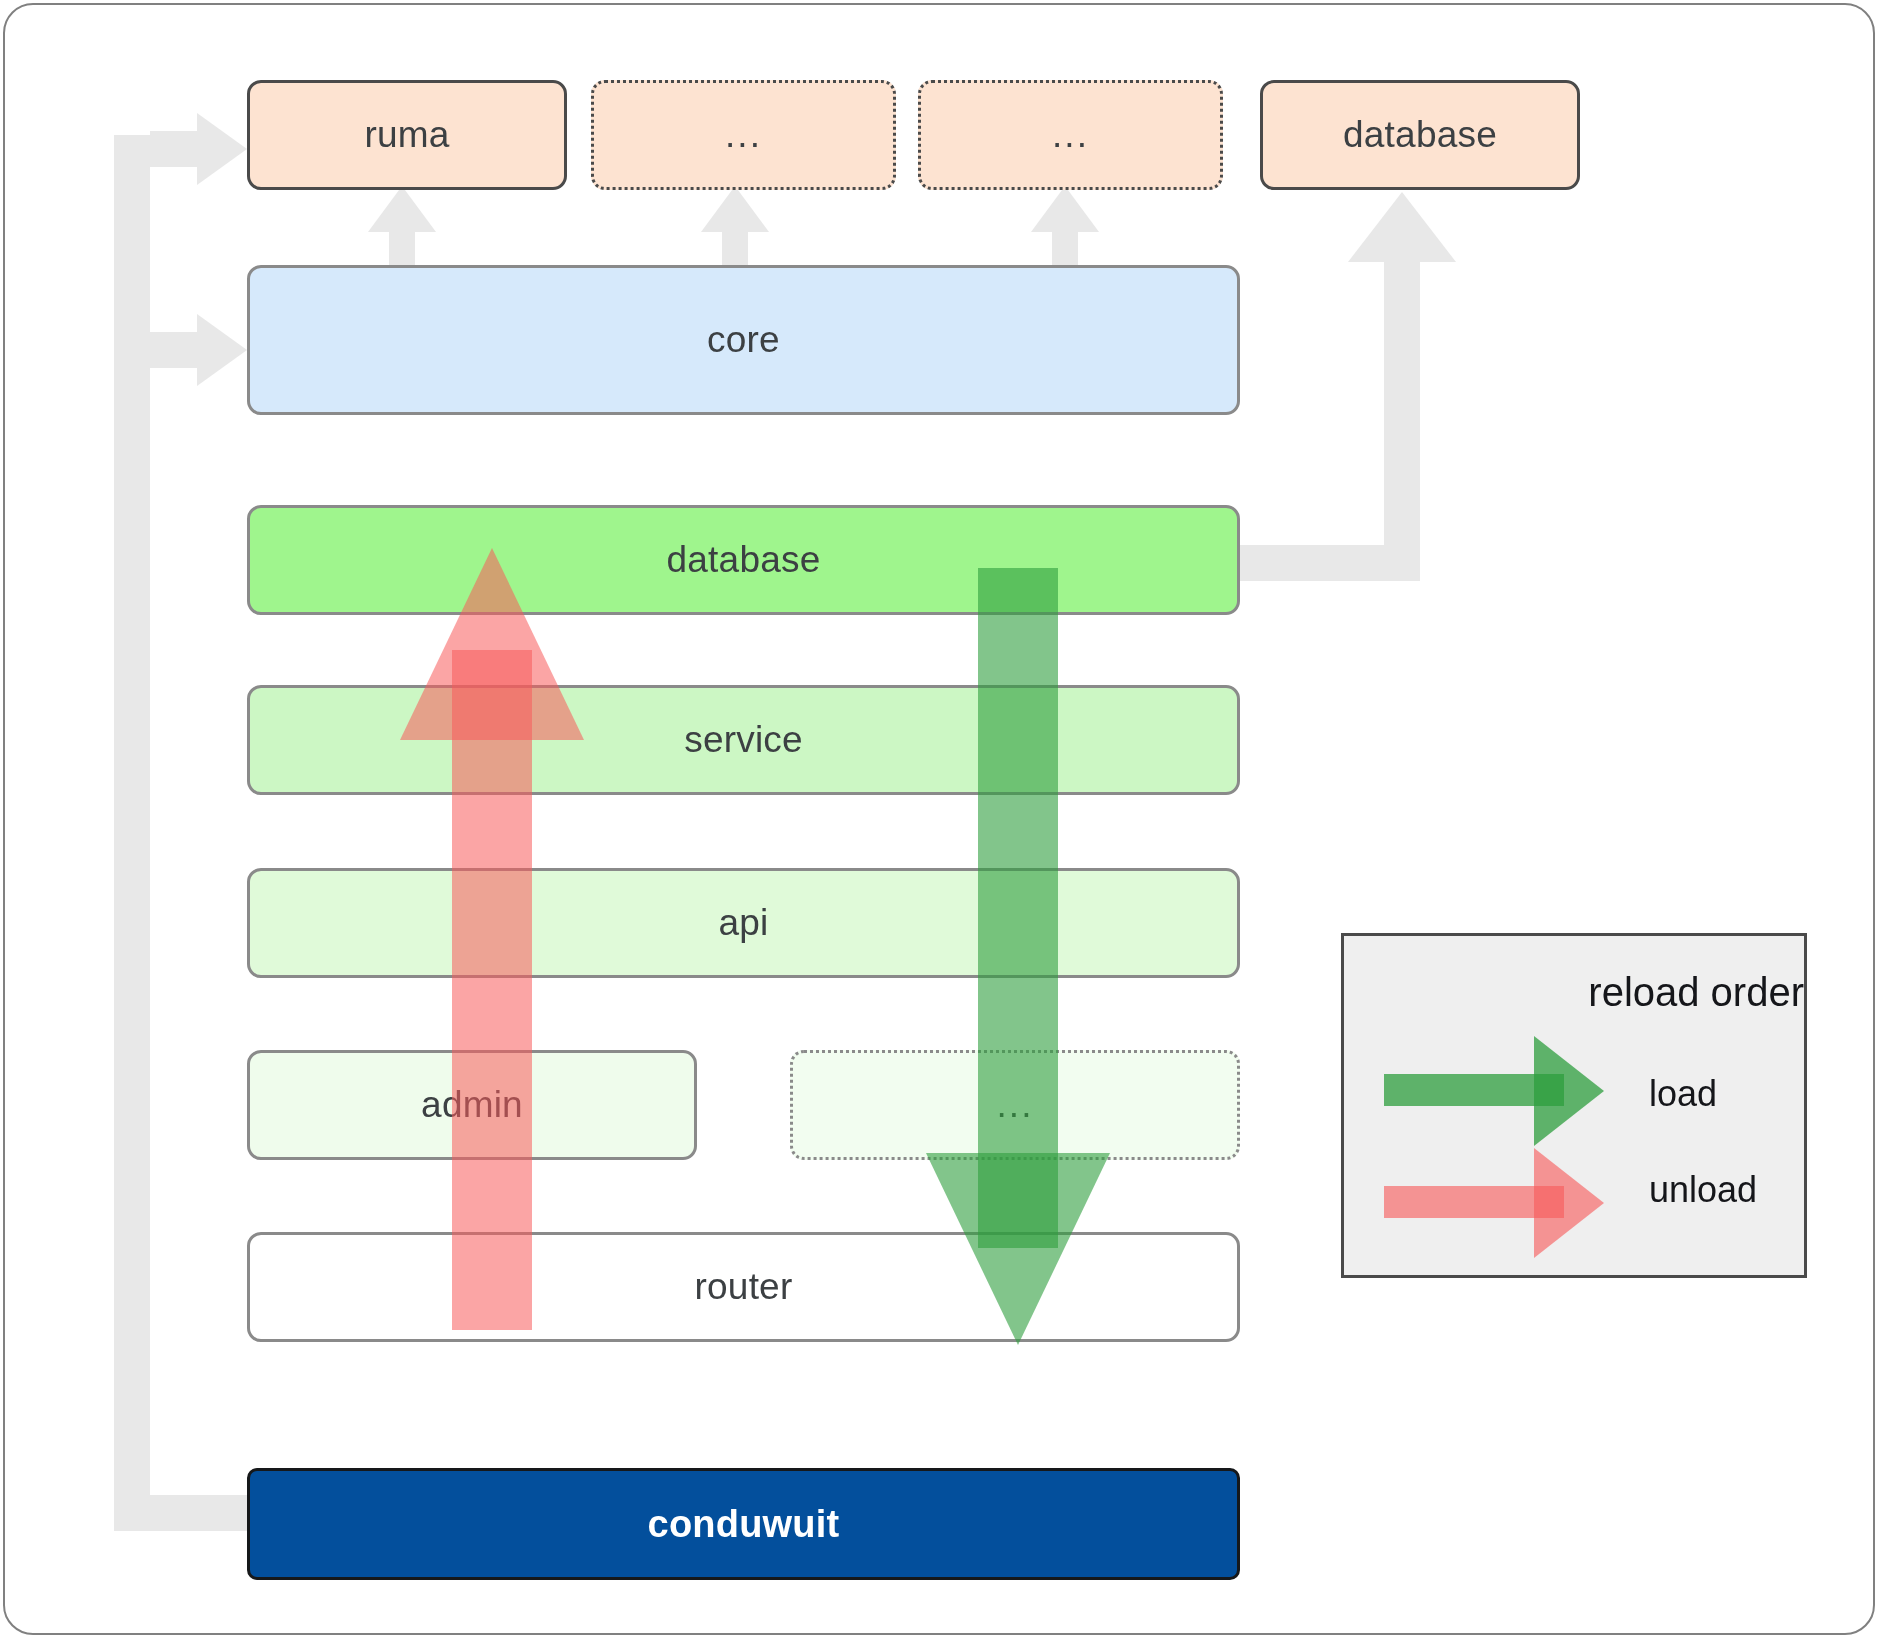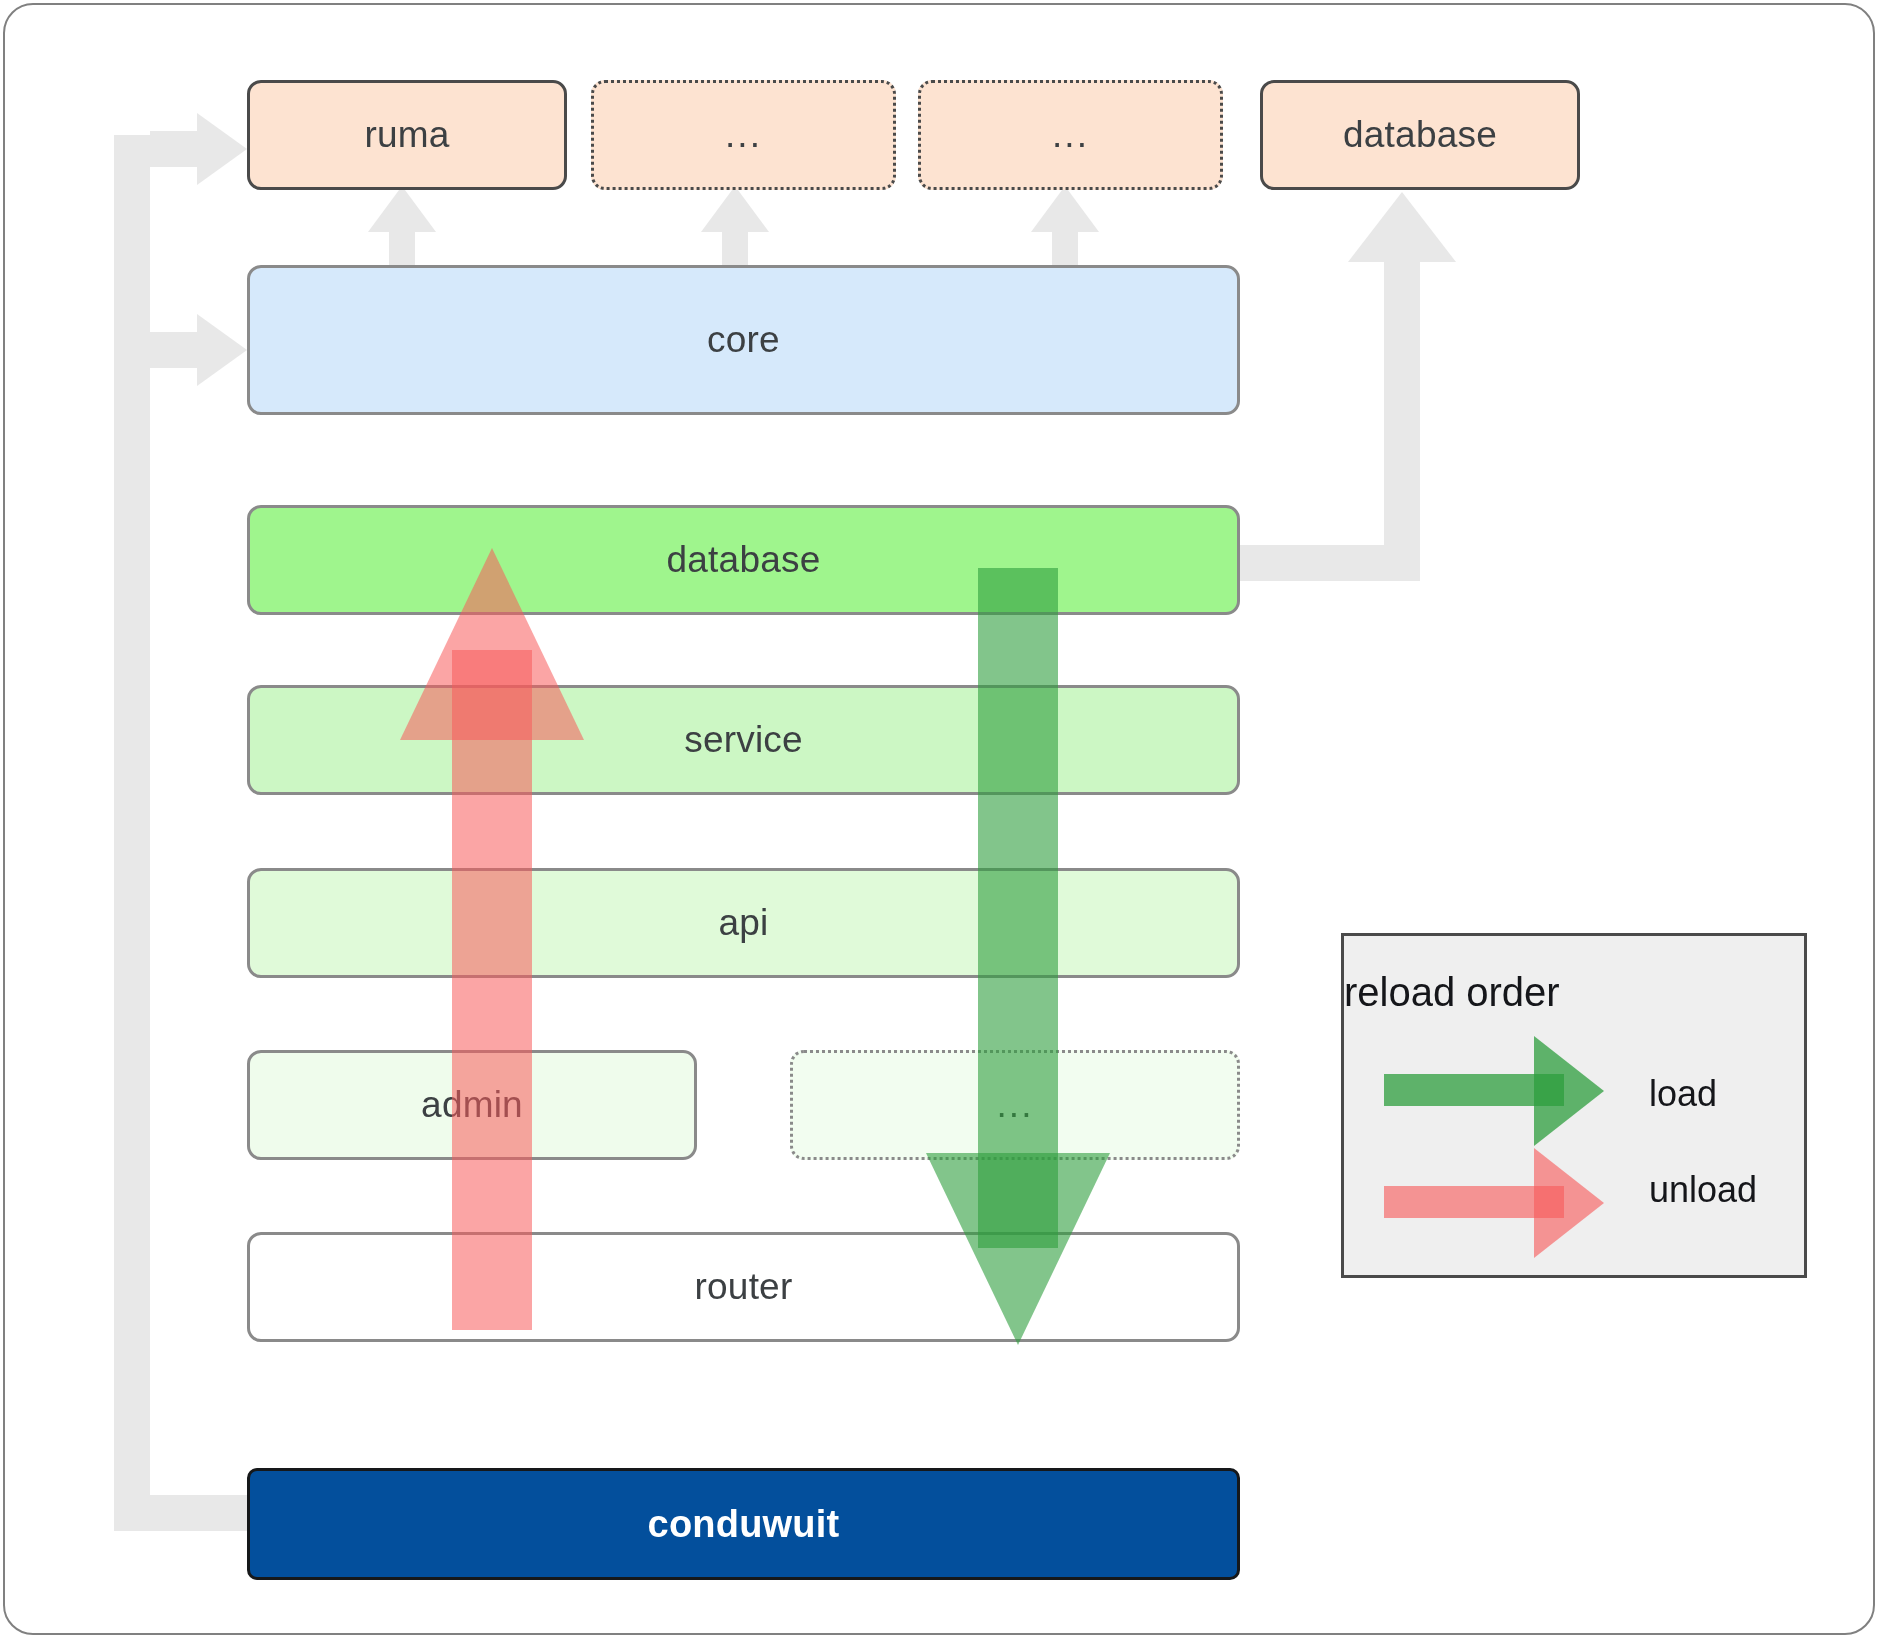--- a/index.html
+++ b/index.html
@@ -123,21 +123,21 @@
     height: 345px;
     background: #efefef;
     border: 3px solid #4a4a4a;
     box-sizing: border-box;
   }
   .legend-title {
     position: absolute;
     left: 0;
     top: 34px;
     width: 100%;
-    text-align: left;
+    text-align: right;
     font-size: 40px;
     color: #15161a;
   }
   .legend-label {
     position: absolute;
     font-size: 36px;
     color: #15161a;
     left: 305px;
   }
   .legend-label.load   { top: 137px; }

